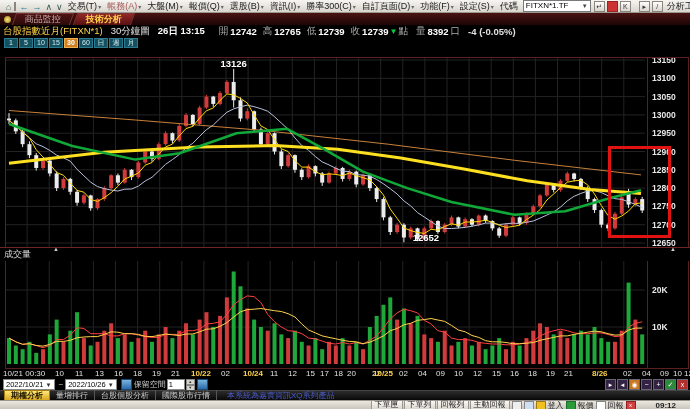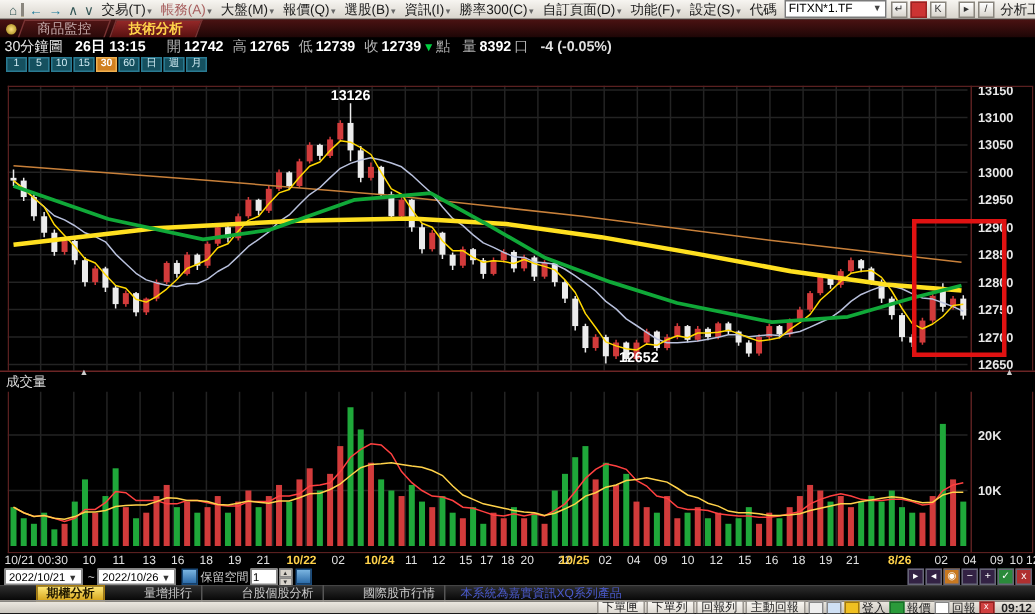--- a/index.html
+++ b/index.html
@@ -70,35 +70,35 @@
   .blue-ic{display:inline-block;width:9px;height:9px;background:linear-gradient(#7ab4e0,#2a6aa8);border:1px solid #1a4a7a;margin:0 2px;}
   .numbox{background:#fff;color:#000;width:14px;height:9px;line-height:9px;font-size:7.5px;padding:0 1px;border:1px solid #888;margin:0 1px;}
   .spin{display:inline-flex;flex-direction:column;font-size:4px;color:#333;line-height:4px;}
   .spin span{background:#d8d4cc;border:1px solid #888;width:7px;text-align:center;height:4px;}
   #navcluster{position:absolute;right:2px;top:0;display:flex;}
   .nb{display:inline-block;width:9px;height:9px;font-size:7px;line-height:9px;text-align:center;
       border:1px solid #667;background:#324;color:#fff;margin-left:1px;}
   
   #btabs{top:390px;height:10px;background:linear-gradient(#2c2c2c,#080808);display:flex;align-items:center;padding-left:4px;
          font-size:8px;border-top:1px solid #444;}
-  .btab{color:#cccccc;padding:0 6px;border-right:1px solid #555;margin-left:20px;}
+  .btab{color:#cccccc;padding:0 6px;border-right:1px solid #555;}
   .btab.active{background:linear-gradient(#ffe878,#d8a820);color:#201800;font-weight:bold;border:1px solid #a87e10;height:9px;line-height:9px;}
   #notice{color:#4a5acc;margin-left:10px;font-size:8px;}
   
   #statusbar{top:400px;height:9px;background:linear-gradient(#ece8e0,#c9c5bd);border-top:1px solid #9a9690;
-             display:flex;align-items:center;justify-content:flex-end;font-size:8px;color:#222;padding-right:2px;}
+             display:flex;align-items:center;justify-content:flex-end;font-size:8px;color:#222;padding-right:14px;}
   .sb-btn{border:1px solid #9a9690;background:linear-gradient(#faf8f4,#dcd8d0);padding:0 3px;height:8px;line-height:8px;margin-left:1px;}
   .sb-ic{display:inline-block;width:8px;height:7px;margin-left:2px;border:1px solid #888;background:#eee;}
   .sb-ic.lock{background:#f0c020;border-color:#a07810;}
   .sb-ic.win{background:#cfe0f4;}
   .sb-ic.green{background:#2a9a3a;border-color:#187028;}
   .sb-ic.chkbox{background:#fff;}
   .sb-ic.close{background:#d04040;border-color:#902020;color:#fff;font-size:6px;line-height:7px;text-align:center;}
   .sb-label{margin-left:2px;}
-  .sb-time{font-weight:bold;margin-left:5px;}
+  .sb-time{font-weight:bold;margin-left:20px;}
 </style>
 </head>
 <body>
 
 <div id="app">
 
   <div class="row" id="menubar">
     <span class="ic grid"></span>
     <span class="ic glyph">⌂</span>
     <span class="ic" style="background:#e8c870"></span>
@@ -133,20 +133,21 @@
 
   <div class="row" id="tabrow">
     <span class="circle-ic"></span>
     <span style="display:flex;align-items:flex-end;">
         <span class="tab"><span>商品監控</span></span>
         <span class="tab active"><span>技術分析</span></span>
       </span>
   </div>
 
   <div class="row" id="quoterow">
+    <span class="name">台股指數近月(FITXN*1)</span>
     <span class="per">30分鐘圖</span>
     <span class="dt">26日 13:15</span>
     <span class="ql">開</span>
       <span class="qv">12742</span>
     <span class="ql">高</span>
       <span class="qv">12765</span>
     <span class="ql">低</span>
       <span class="qv">12739</span>
     <span class="ql">收</span>
       <span class="qv">12739</span>

